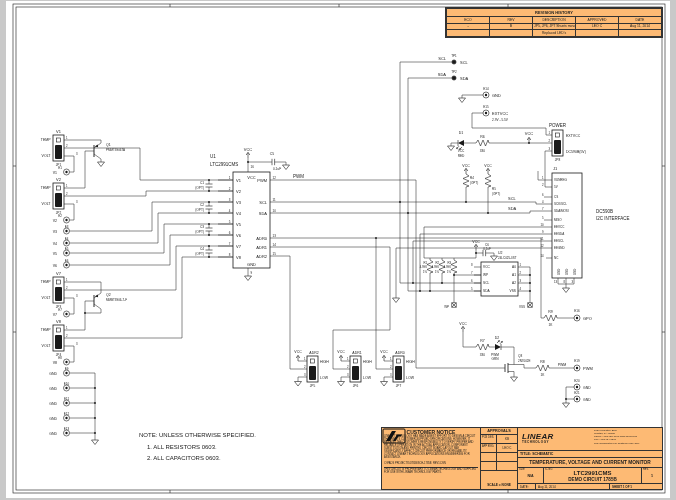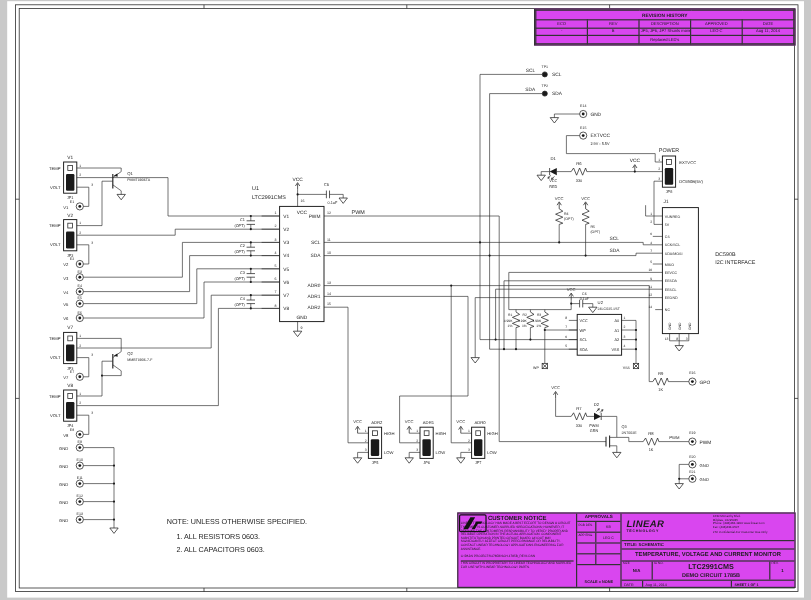--- a/index.html
+++ b/index.html
@@ -8,21 +8,21 @@
   .sheet{position:absolute;left:6px;top:1px;width:664px;height:497px;background:#ffffff;}
   svg{position:absolute;left:0;top:0;}
   svg text{font-family:"Liberation Sans",sans-serif;fill:#1c1c1c;}
   .w{stroke:#2a2a2a;stroke-width:0.55;fill:none;}
   .sy{stroke:#2a2a2a;stroke-width:0.65;fill:none;}
   .bx{stroke:#1a1a1a;stroke-width:0.8;fill:none;}
   .d{fill:#1a1a1a;}.f28{font-size:2.8px}.f3{font-size:3px}.f32{font-size:3.2px}
   .f35{font-size:3.5px}.f4{font-size:4px}.f45{font-size:4.5px}.f6{font-size:6px}
   .m{text-anchor:middle}.e{text-anchor:end}
   
-  .ov{position:absolute;box-sizing:border-box;background:#d946ef;border:0.8px solid #333;font-size:3px;}
+  .ov{position:absolute;box-sizing:border-box;background:#fdba74;border:0.8px solid #333;font-size:3px;}
   table.rt{border-collapse:collapse;width:100%;height:100%;table-layout:fixed;}
   table.rt td,table.rt th{border:0.6px solid #333;padding:0 1px;font-weight:normal;
     font-size:3.4px;text-align:center;overflow:hidden;white-space:nowrap;}
   .rt .cap{font-weight:bold;font-size:4px;}
   .tb{display:flex;}
   .tbcol{box-sizing:border-box;border-right:0.8px solid #333;}
   .cn{width:99px;padding:1px 2px;display:flex;flex-direction:column;}
   .cn .t{font-weight:bold;font-size:5px;text-align:center;}
   .cn .b{font-size:2.6px;line-height:1.14;margin-top:1px;}
   .cn .p{font-size:2.6px;margin-top:2px;}

